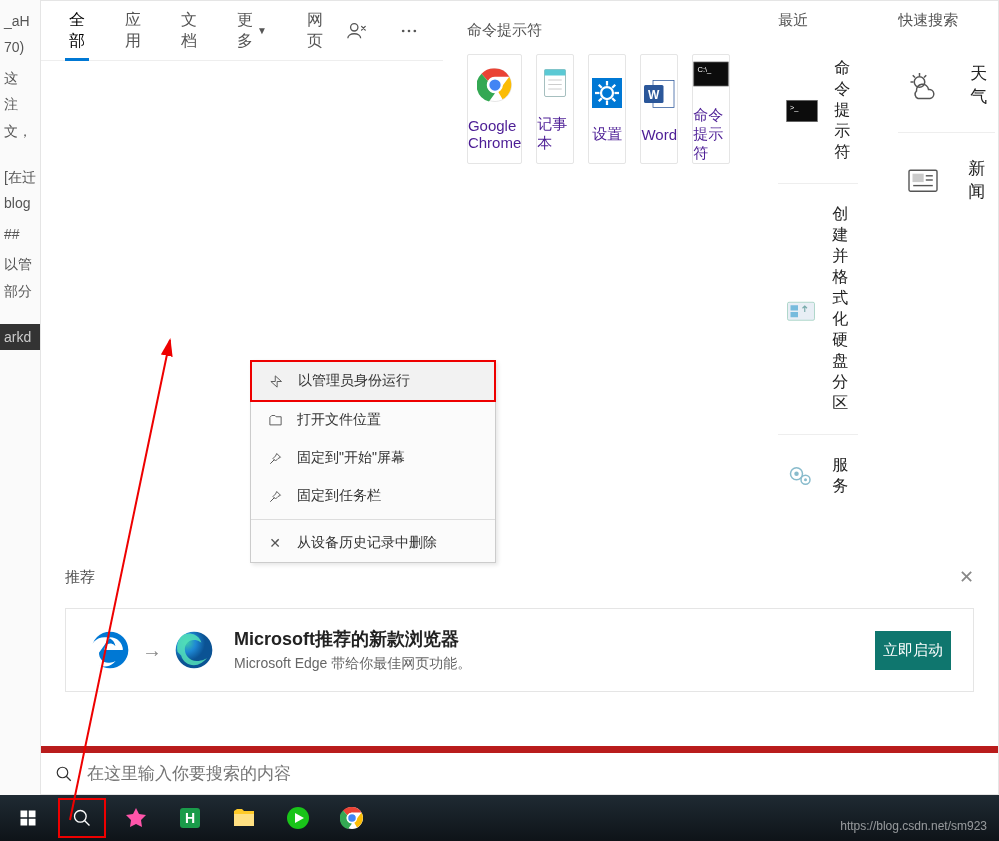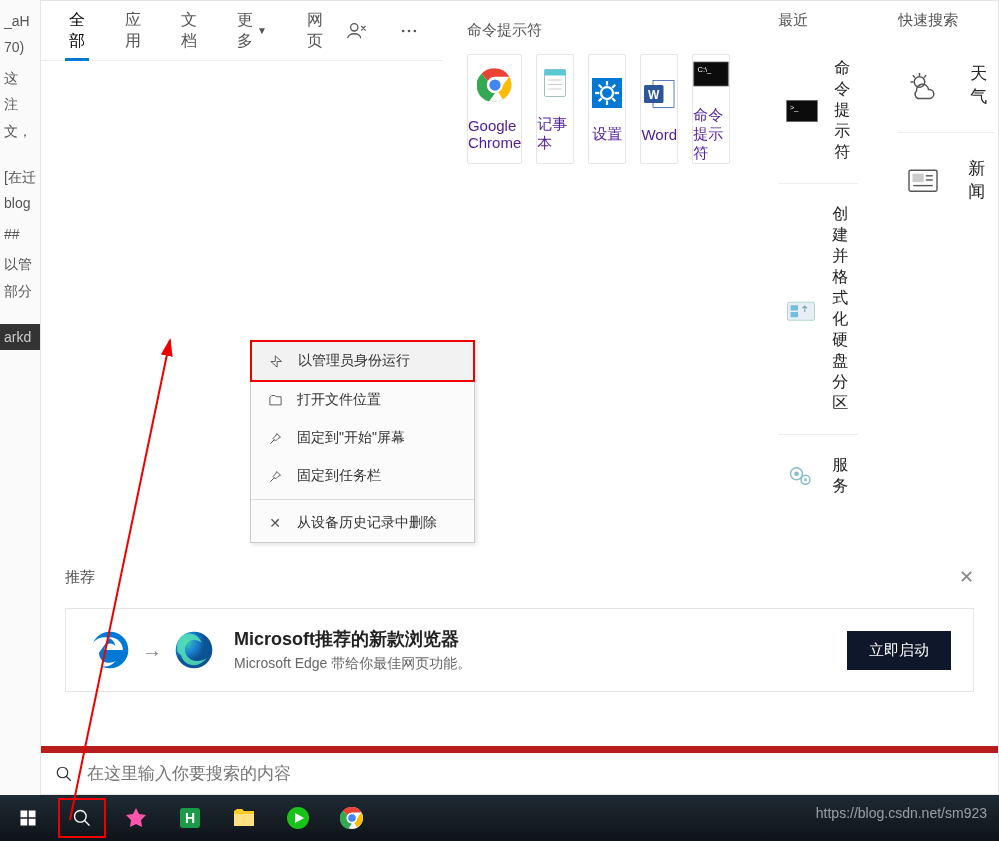--- a/index.html
+++ b/index.html
@@ -29,46 +29,46 @@
 .two-col { display: flex; gap: 40px; padding: 10px 24px 0; }
 .col { flex: 1; }
 
 .recent-item { display: flex; align-items: center; gap: 16px; padding: 14px 8px; cursor: pointer; font-size: 16px; color: #222; }
 .recent-item .ri-icon { width: 32px; height: 28px; display: flex; align-items: center; justify-content: center; }
 .divider { border: none; border-top: 1px solid #eee; margin: 6px 0; }
 
 .quick-item { display: flex; align-items: center; gap: 28px; padding: 18px 8px; cursor: pointer; font-size: 17px; color: #222; }
 .quick-item .qi-icon { width: 36px; height: 32px; display: flex; align-items: center; justify-content: center; color: #555; }
 
-.context-menu { position: absolute; left: 250px; top: 340px; width: 225px; background: #fbfbfb; border: 1px solid #ccc; box-shadow: 2px 2px 4px rgba(0,0,0,0.1); z-index: 50; }
+.context-menu { position: absolute; left: 250px; top: 360px; width: 246px; background: #fbfbfb; border: 1px solid #ccc; box-shadow: 2px 2px 4px rgba(0,0,0,0.1); z-index: 50; }
 .cm-item { display: flex; align-items: center; gap: 14px; padding: 10px 16px; font-size: 14px; color: #333; cursor: pointer; }
 .cm-item.highlighted { border: 2px solid #e00; margin: -1px; background: #f2f2f2; }
 .cm-icon { width: 16px; height: 16px; display: flex; align-items: center; justify-content: center; color: #555; }
 .cm-sep { border-top: 1px solid #ddd; margin: 4px 0; }
 
 .recommend-block { position: absolute; left: 24px; right: 24px; top: 565px; }
 .recommend-header { display: flex; justify-content: space-between; align-items: center; margin-bottom: 20px; }
 .rec-title { font-size: 15px; color: #555; }
 .rec-close { font-size: 18px; color: #888; cursor: pointer; }
 .rec-card { border: 1px solid #e5e5e5; padding: 18px 22px; display: flex; align-items: center; gap: 18px; }
 .rec-icons { display: flex; align-items: center; gap: 10px; }
 .edge-circle { width: 44px; height: 44px; border-radius: 50%; display: flex; align-items: center; justify-content: center; }
 .rec-arrow { font-size: 20px; color: #888; }
 .rec-text { flex: 1; }
 .rec-headline { font-size: 18px; font-weight: 600; color: #222; }
 .rec-sub { font-size: 14px; color: #666; margin-top: 4px; }
-.rec-btn { background: #0f172a; color: #fff; border: none; padding: 10px 22px; font-size: 15px; cursor: pointer; }
+.rec-btn { background: #0f766e; color: #fff; border: none; padding: 10px 8px; font-size: 15px; cursor: pointer; }
 
 .search-row { position: absolute; left: 0; right: 0; bottom: 0; height: 48px; background: #fff; border-top: 7px solid #b91c1c; display: flex; align-items: center; padding: 0 14px; gap: 14px; }
 .search-row input { flex: 1; border: none; outline: none; font-size: 17px; color: #222; }
 
 .taskbar { position: absolute; left: 0; right: 0; bottom: 0; height: 46px; background: linear-gradient(#1f2a33,#0e1318); display: flex; align-items: center; padding: 0 4px; gap: 6px; }
 .tb-item { width: 48px; height: 40px; display: flex; align-items: center; justify-content: center; cursor: pointer; }
 .tb-item.boxed { border: 2px solid #e00; }
-.watermark { position: absolute; right: 12px; bottom: 20px; font-size: 14px; color: rgba(255,255,255,0.55); }
+.watermark { position: absolute; right: 12px; bottom: 8px; font-size: 12px; color: rgba(255,255,255,0.55); }
 
 .red-arrow { position: absolute; z-index: 60; pointer-events: none; }
 
 svg { display: block; }
 </style>
 </head>
 <body>
 
 <div class="bg-strip">
   <div>_aH</div>

